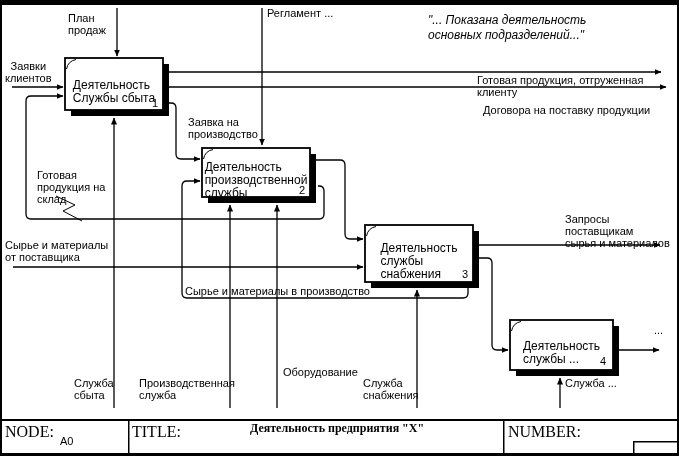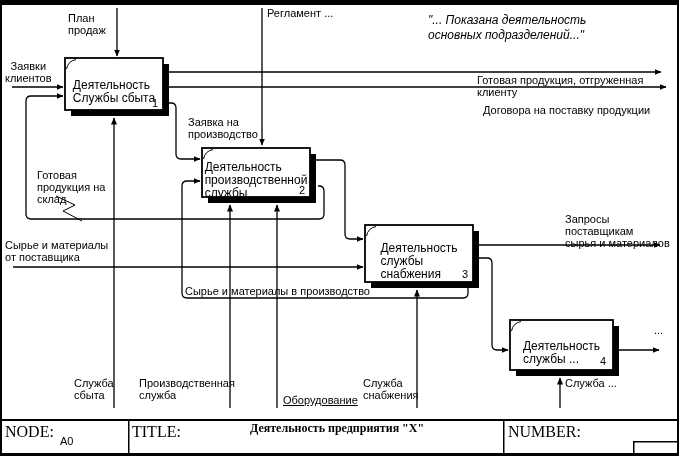--- a/index.html
+++ b/index.html
@@ -118,21 +118,21 @@
 склад</div>
   <div class="lbl" style="left:565px;top:213px;">Запросы поставщикам
 сырья и материалов</div>
   <div class="lbl" style="left:185px;top:285px;">Сырье и материалы в производство</div>
   <div class="lbl" style="left:654px;top:324px;">...</div>
 
   <div class="lbl" style="left:74px;top:377px;">Служба
 сбыта</div>
   <div class="lbl" style="left:139px;top:377px;">Производственная
 служба</div>
-  <div class="lbl" style="left:283px;top:394px;text-decoration:underline;">Оборудование</div>
+  <div class="lbl" style="left:283px;top:366px;">Оборудование</div>
   <div class="lbl" style="left:363px;top:377px;">Служба
 снабжения</div>
   <div class="lbl" style="left:565px;top:377px;">Служба ...</div>
 
   <div class="lbl italic" style="left:428px;top:13px;">"... Показана деятельность
 основных подразделений..."</div>
 
   <div class="kit-label" style="left:5px;top:423px;">NODE:</div>
   <div class="kit-value" style="left:28px;top:435px;margin-left:32px;">A0</div>
   <div class="kit-label" style="left:132px;top:423px;">TITLE:</div>

